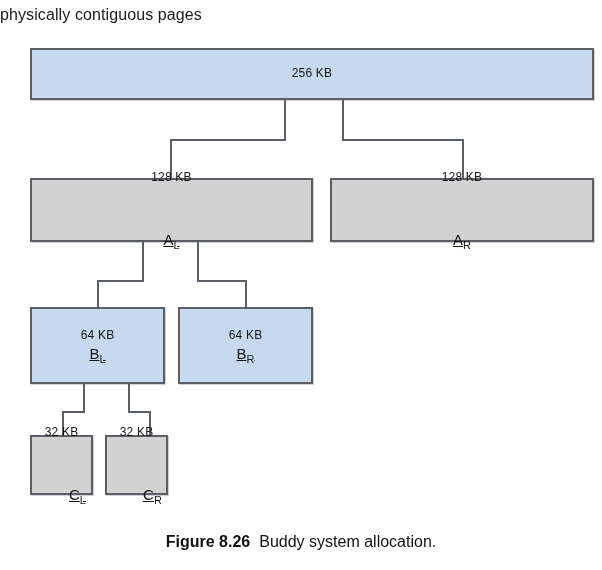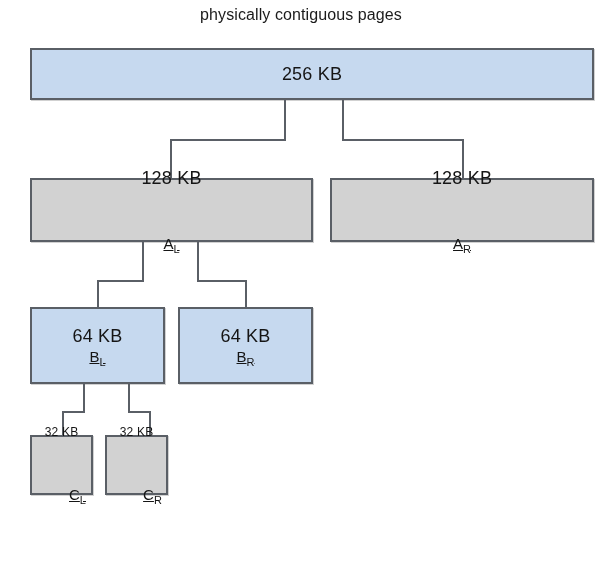--- a/index.html
+++ b/index.html
@@ -16,40 +16,39 @@
     width: 602px;
     height: 570px;
     background: #ffffff;
     overflow: hidden;
   }
   .diagram-title {
     position: absolute;
     left: 0;
     top: 6px;
     width: 602px;
-    text-align: center;
     font-size: 16px;
     color: #1b1b1b;
     letter-spacing: 0.1px;
   }
 
   
   .node {
     position: absolute;
     box-sizing: border-box;
     border: 2px solid #5a5f66;
     display: flex;
     flex-direction: column;
     align-items: center;
     justify-content: center;
     line-height: 1.15;
     box-shadow: 1px 1px 0 rgba(0,0,0,0.18);
   }
   .node .size {
-    font-size: 18px;
+    font-size: 12px;
     color: #151515;
     letter-spacing: 0.2px;
   }
   .node .tag {
     font-size: 15px;
     color: #151515;
     margin-top: 2px;
     text-decoration: underline;
   }
   .node .tag sub {
@@ -146,14 +145,17 @@
   <div class="node fill-gray small" style="left:30px; top:435px; width:63px; height:60px;">
     <span class="size">32 KB</span>
     <span class="tag"><span>C</span><sub>L</sub></span>
   </div>
 
   <div class="node fill-gray small" style="left:105px; top:435px; width:63px; height:60px;">
     <span class="size">32 KB</span>
     <span class="tag"><span>C</span><sub>R</sub></span>
   </div>
 
+  <div class="caption">
+    <span class="figno">Figure 8.26</span><span>Buddy system allocation.</span>
+  </div>
 
 </div>
 
 </body></html>

